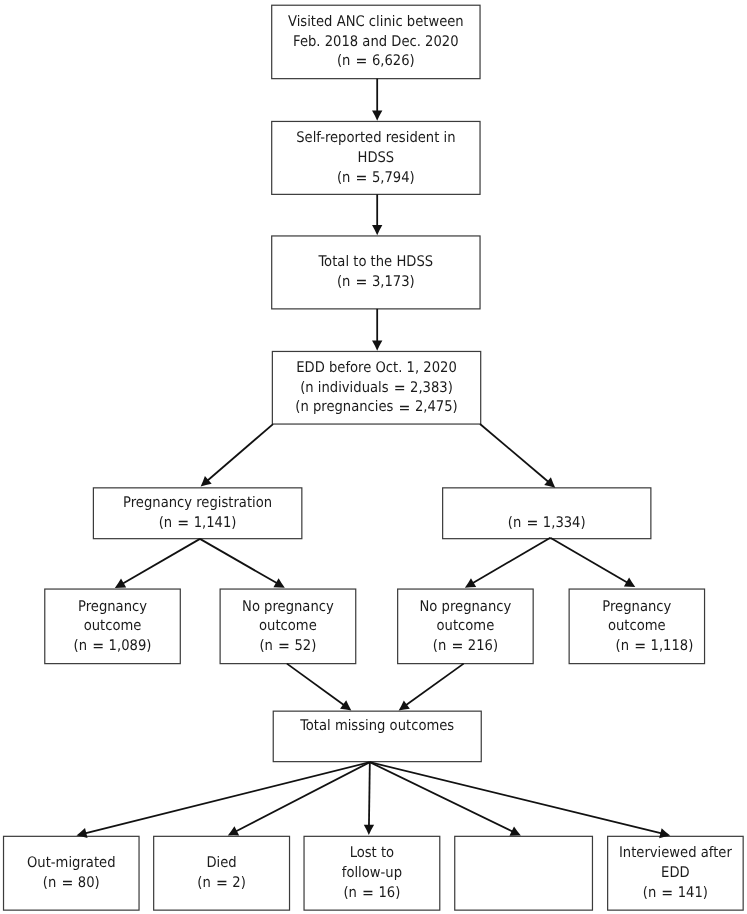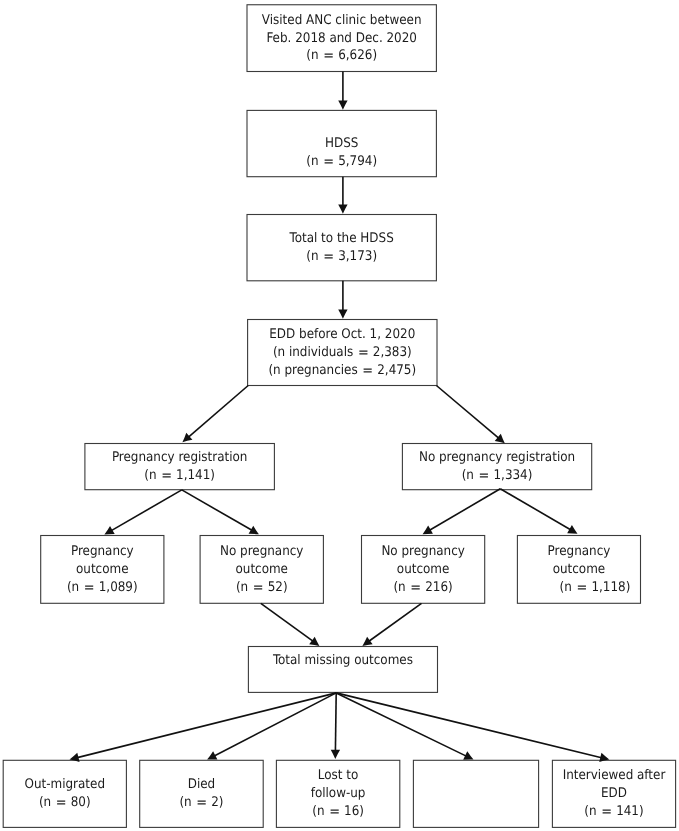--- a/index.html
+++ b/index.html
@@ -99,38 +99,38 @@
         <line x1="336.2" y1="692.9" x2="601.5284288547712" y2="757.7019267836442" stroke="#111111" stroke-width="1.62"></line>
         <path d="M 609.30,759.60 Q 604.35,760.47 599.25,761.98 Q 600.36,757.42 601.48,752.85 Q 605.31,756.55 609.30,759.60 Z" fill="#111111"></path>
       </g>
     </svg>
 <div class="node" style="left: 247px; top: 4.75px; width: 189.4px; height: 66.75px;">
       <span class="ln" style="top: 6.875px;">Visited ANC clinic between</span>
       <span class="ln" style="top: 24.775px;">Feb. 2018 and Dec. 2020</span>
       <span class="ln" style="top: 42.675px;">(n<span class="eq">&nbsp;=&nbsp;</span>6,626)</span>
     </div>
     <div class="node" style="left: 247px; top: 110.4px; width: 189.4px; height: 66.3px;">
+      <span class="ln" style="top: 6.65px;">Self-reported resident in</span>
       <span class="ln" style="top: 24.55px;">HDSS</span>
       <span class="ln" style="top: 42.45px;">(n<span class="eq">&nbsp;=&nbsp;</span>5,794)</span>
     </div>
     <div class="node" style="left: 247px; top: 214.5px; width: 189.4px; height: 66.3px;">
       <span class="ln" style="top: 15.6px;">Total to the HDSS</span>
       <span class="ln" style="top: 33.5px;">(n<span class="eq">&nbsp;=&nbsp;</span>3,173)</span>
     </div>
     <div class="node" style="left: 247.6px; top: 319.5px; width: 189.4px; height: 66px;">
       <span class="ln" style="top: 6.5px;">EDD before Oct. 1, 2020</span>
       <span class="ln" style="top: 24.4px;">(n individuals<span class="eq">&nbsp;=&nbsp;</span>2,383)</span>
       <span class="ln" style="top: 42.3px;">(n pregnancies<span class="eq">&nbsp;=&nbsp;</span>2,475)</span>
     </div>
     <div class="node" style="left: 84.9px; top: 443.5px; width: 189.5px; height: 46.2px;">
       <span class="ln" style="top: 5.55px;">Pregnancy registration</span>
       <span class="ln" style="top: 23.45px;">(n<span class="eq">&nbsp;=&nbsp;</span>1,141)</span>
     </div>
     <div class="node" style="left: 402.4px; top: 443.5px; width: 189.3px; height: 46.2px;">
-      <span class="ln" style="top: 5.55px;">No pregnancy registration</span>
       <span class="ln" style="top: 23.45px;">(n<span class="eq">&nbsp;=&nbsp;</span>1,334)</span>
     </div>
     <div class="node" style="left: 40.7px; top: 535.5px; width: 123.2px; height: 67.8px;">
       <span class="ln" style="top: 7.4px;">Pregnancy</span>
       <span class="ln" style="top: 25.3px;">outcome</span>
       <span class="ln" style="top: 43.2px;">(n<span class="eq">&nbsp;=&nbsp;</span>1,089)</span>
     </div>
     <div class="node" style="left: 200.1px; top: 535.5px; width: 123.3px; height: 67.8px;">
       <span class="ln" style="top: 7.4px;">No pregnancy</span>
       <span class="ln" style="top: 25.3px;">outcome</span>

